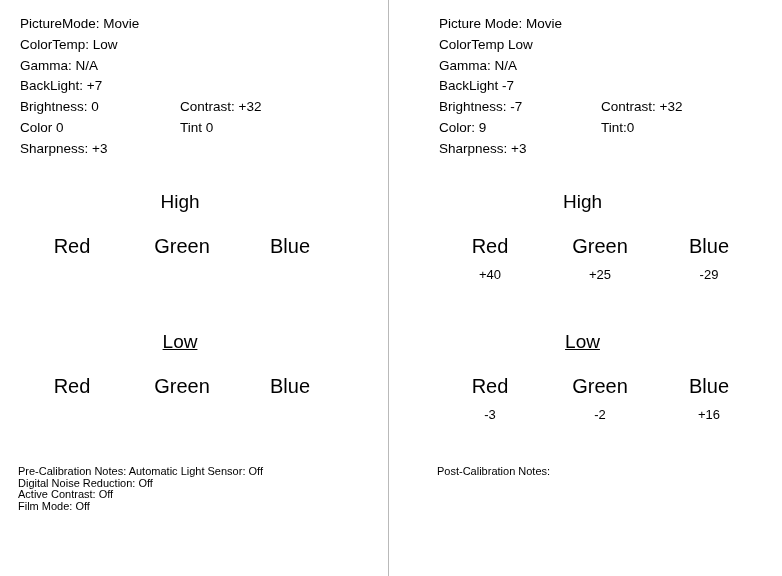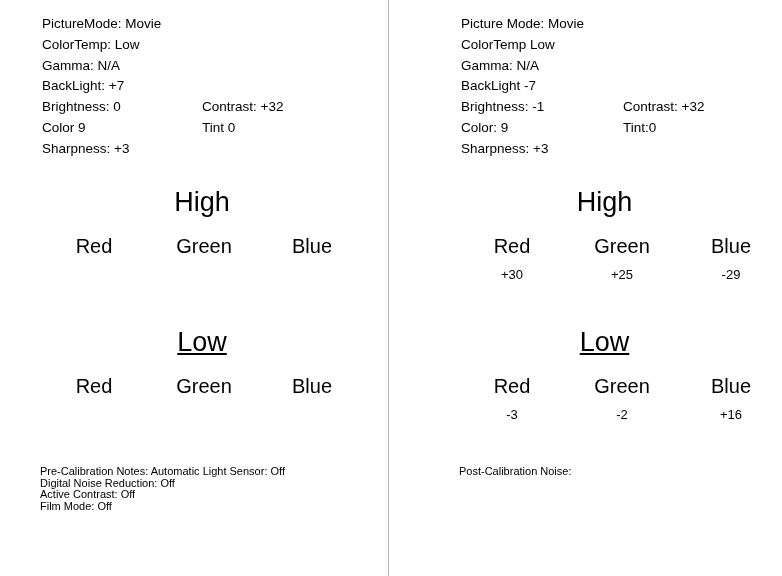--- a/index.html
+++ b/index.html
@@ -24,21 +24,20 @@
     top: 0;
     left: 388px;
     width: 1px;
     height: 576px;
     background: #b9b9b9;
   }
   .panel {
     position: absolute;
     top: 0;
     height: 576px;
-    margin-left: 22px;
   }
   .panel-left  { left: 0;     width: 388px; }
   .panel-right { left: 389px; width: 393px; }
 
   
   .settings {
     position: absolute;
     top: 14px;
     font-size: 13.5px;
     line-height: 20.8px;
@@ -61,21 +60,21 @@
   
   .rgb-block {
     position: absolute;
     width: 100%;
   }
   .rgb-high { top: 186px; }
   .rgb-low  { top: 326px; text-decoration: underline; }
 
   .rgb-title {
     text-align: center;
-    font-size: 27px;
+    font-size: 19px;
     line-height: 32px;
   }
   .panel-left  .rgb-title { padding-right: 28px; }
   .panel-right .rgb-title { padding-right: 6px; }
 
   .rgb-cols {
     position: relative;
     margin-top: 14px;
     height: 30px;
   }
@@ -145,21 +144,21 @@
         <span>Gamma: N/A</span>
       </div>
       <div class="srow">
         <span>BackLight: +7</span>
       </div>
       <div class="srow">
         <span>Brightness: 0</span>
         <span class="scol2">Contrast: +32</span>
       </div>
       <div class="srow">
-        <span>Color  9</span>
+        <span>Color  0</span>
         <span class="scol2">Tint  0</span>
       </div>
       <div class="srow">
         <span>Sharpness: +3</span>
       </div>
     </div>
 
     <div class="rgb-block rgb-high">
       <div class="rgb-title">High</div>
       <div class="rgb-cols">
@@ -202,55 +201,55 @@
       <div class="srow">
         <span>ColorTemp  Low</span>
       </div>
       <div class="srow">
         <span>Gamma: N/A</span>
       </div>
       <div class="srow">
         <span>BackLight  -7</span>
       </div>
       <div class="srow">
-        <span>Brightness: -1</span>
+        <span>Brightness: -7</span>
         <span class="scol2">Contrast: +32</span>
       </div>
       <div class="srow">
         <span>Color: 9</span>
         <span class="scol2">Tint:0</span>
       </div>
       <div class="srow">
         <span>Sharpness: +3</span>
       </div>
     </div>
 
     <div class="rgb-block rgb-high">
       <div class="rgb-title">High</div>
       <div class="rgb-cols">
         <div class="rgb-col rgb-col-red">Red</div>
         <div class="rgb-col rgb-col-green">Green</div>
         <div class="rgb-col rgb-col-blue">Blue</div>
-        <div class="rgb-val rgb-val-red">+30</div>
+        <div class="rgb-val rgb-val-red">+40</div>
         <div class="rgb-val rgb-val-green">+25</div>
         <div class="rgb-val rgb-val-blue">-29</div>
       </div>
     </div>
 
     <div class="rgb-block rgb-low">
       <div class="rgb-title">Low</div>
       <div class="rgb-cols">
         <div class="rgb-col rgb-col-red">Red</div>
         <div class="rgb-col rgb-col-green">Green</div>
         <div class="rgb-col rgb-col-blue">Blue</div>
         <div class="rgb-val rgb-val-red">-3</div>
         <div class="rgb-val rgb-val-green">-2</div>
         <div class="rgb-val rgb-val-blue">+16</div>
       </div>
     </div>
 
     <div class="notes">
-      <div class="note-line">Post-Calibration Noise:</div>
+      <div class="note-line">Post-Calibration Notes:</div>
     </div>
 
   </div>
 
 </div>
 
 </body></html>

